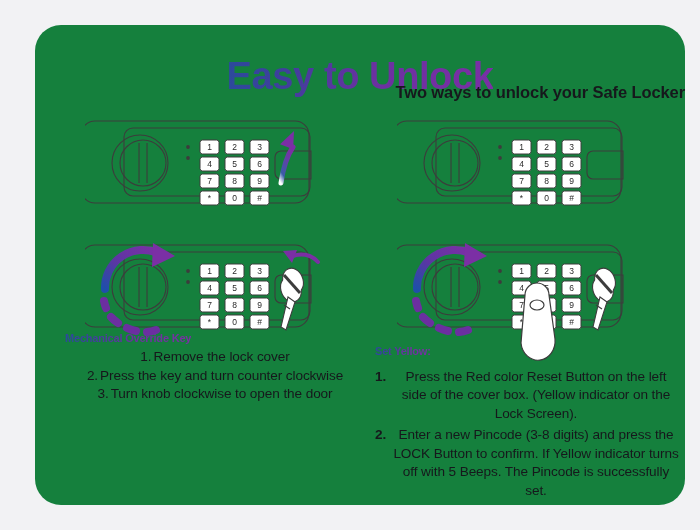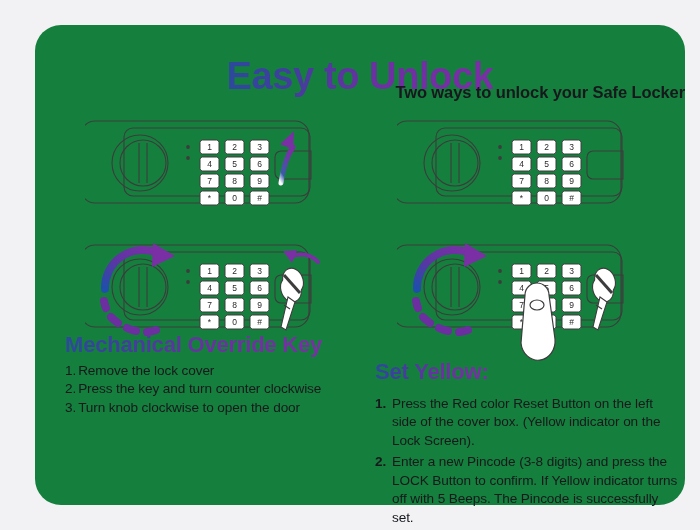--- a/index.html
+++ b/index.html
@@ -60,29 +60,30 @@
   .panel {
     position: absolute;
   }
   .panel svg { display: block; }
 
   
   .sect {
     position: absolute;
   }
   .sect-head {
-    font-size: 22px;
+    font-size: 11px;
     font-weight: bold;
     line-height: 1.22;
     letter-spacing: -0.2px;
   }
   .sect .steps {
     margin: 3px 0 0 0;
     padding: 0;
     list-style: none;
+    text-align: center;
   }
   .sect .steps li {
     font-size: 13.6px;
     color: #16181c;
     line-height: 1.36;
     letter-spacing: -0.1px;
     white-space: nowrap;
   }
   #left-section .steps li { padding-left: 14px; }
   #left-section .steps li .num { margin-left: -14px; margin-right: 2px; }

